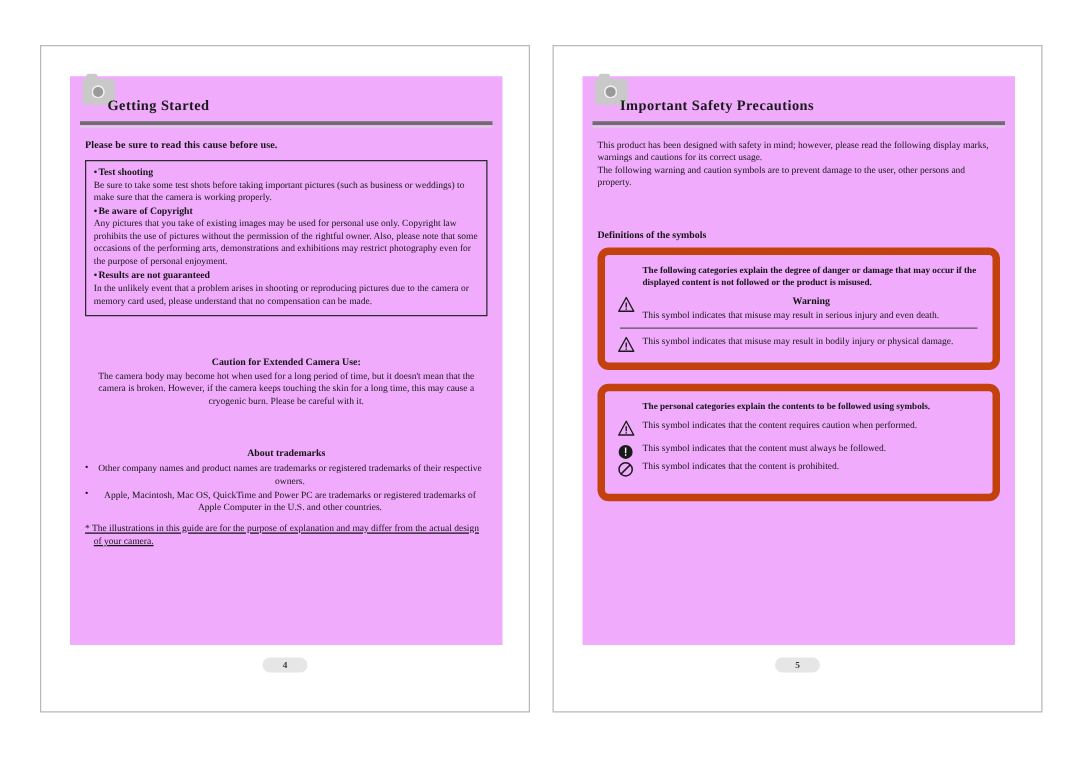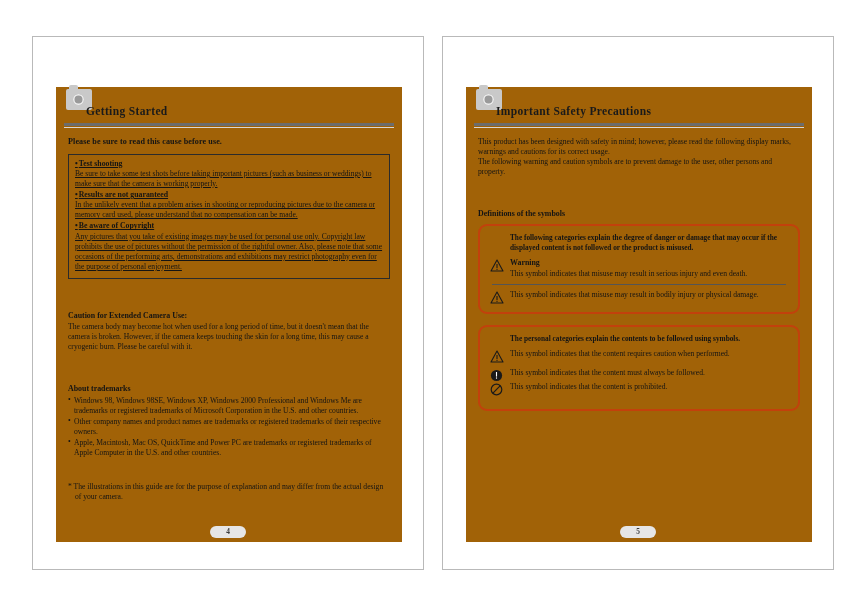--- a/index.html
+++ b/index.html
@@ -31,24 +31,24 @@
     border: 1px solid #b9b9b9;
     box-sizing: border-box;
   }
   #page-left  { left: 32px; }
   #page-right { left: 442px; }
 
   
   .sheet {
     position: absolute;
     left: 23px;
-    top: 50px;
+    top: 24px;
     width: 346px;
     height: 455px;
-    background: #a16207;
+    background: #f0abfc;
     box-sizing: border-box;
   }
 
   
   .doc-header {
     position: relative;
     height: 32px;
     padding-left: 8px;
     display: flex;
     align-items: flex-end;
@@ -112,37 +112,37 @@
     font-size: 7.6px;
     line-height: 1.32;
   }
   .lead {
     font-weight: bold;
     font-size: 8.1px;
     margin-bottom: 6px;
     letter-spacing: .1px;
   }
   p { margin: 0; }
-  .para { margin-bottom: 7px; }
+  .para { margin-bottom: 7px; text-align: center; }
 
   
   .box {
     border: 1px solid #2b2b2b;
     padding: 4px 6px 5px 6px;
     margin-bottom: 8px;
   }
   .bullet-head {
     font-weight: bold;
     font-size: 7.8px;
   }
   .bullet-head::before {
     content: "\2022";
     margin-right: 1px;
   }
-  .blk { margin-bottom: 1px; text-decoration: underline; }
+  .blk { margin-bottom: 1px; }
 
   .sec-head {
     font-weight: bold;
     font-size: 7.9px;
     margin-bottom: 1px;
     margin-top: 32px;
   }
 
   ul.tmlist {
     list-style: none;
@@ -154,28 +154,29 @@
     padding-left: 6px;
     margin-bottom: 1px;
   }
   ul.tmlist li::before {
     content: "\2022";
     position: absolute;
     left: 0;
     top: -0.5px;
   }
   .footnote {
-    margin-top: 24px;
+    margin-top: 7px;
     padding-left: 7px;
     text-indent: -7px;
+    text-decoration: underline;
   }
 
   
   .rbox {
-    border: 2px solid #c2410c;
+    border: 6px solid #c2410c;
     border-radius: 9px;
     padding: 7px 10px 8px 10px;
     margin-bottom: 11px;
   }
   .rbox-title {
     font-weight: bold;
     font-size: 7.3px;
     margin-left: 20px;
     line-height: 1.3;
     margin-bottom: 6px;
@@ -186,20 +187,21 @@
     margin-bottom: 5px;
   }
   .sym-cell {
     flex: 0 0 20px;
     padding-top: 1px;
   }
   .sym-text { flex: 1 1 auto; }
   .sym-label {
     font-weight: bold;
     font-size: 7.9px;
+    text-align: center;
   }
   .hairline {
     border-top: 1px solid #555;
     margin: 4px 2px 5px 2px;
   }
 
   
   .ico-tri { display: block; }
   .ico-circ { display: block; }
 
@@ -237,38 +239,37 @@
       <div class="body">
 
         <div class="lead">Please be sure to read this cause before use.</div>
 
         <div class="box">
           <div class="blk">
             <span class="bullet-head">Test shooting</span>
             <p>Be sure to take some test shots before taking important pictures (such as business or weddings) to make sure that the camera is working properly.</p>
           </div>
           <div class="blk">
+            <span class="bullet-head">Be aware of Copyright</span>
+            <p>Any pictures that you take of existing images may be used for personal use only. Copyright law prohibits the use of pictures without the permission of the rightful owner. Also, please note that some occasions of the performing arts, demonstrations and exhibitions may restrict photography even for the purpose of personal enjoyment.</p>
+          </div>
+          <div class="blk">
             <span class="bullet-head">Results are not guaranteed</span>
             <p>In the unlikely event that a problem arises in shooting or reproducing pictures due to the camera or memory card used, please understand that no compensation can be made.</p>
-          </div>
-          <div class="blk">
-            <span class="bullet-head">Be aware of Copyright</span>
-            <p>Any pictures that you take of existing images may be used for personal use only. Copyright law prohibits the use of pictures without the permission of the rightful owner. Also, please note that some occasions of the performing arts, demonstrations and exhibitions may restrict photography even for the purpose of personal enjoyment.</p>
           </div>
         </div>
 
         <div class="para">
           <div class="sec-head">Caution for Extended Camera Use:</div>
           <p>The camera body may become hot when used for a long period of time, but it doesn't mean that the camera is broken. However, if the camera keeps touching the skin for a long time, this may cause a cryogenic burn. Please be careful with it.</p>
         </div>
 
         <div class="para">
           <div class="sec-head">About trademarks</div>
           <ul class="tmlist">
-            <li>Windows 98, Windows 98SE, Windows XP, Windows 2000 Professional and Windows Me are trademarks or registered trademarks of Microsoft Corporation in the U.S. and other countries.</li>
             <li>Other company names and product names are trademarks or registered trademarks of their respective owners.</li>
             <li>Apple, Macintosh, Mac OS, QuickTime and Power PC are trademarks or registered trademarks of Apple Computer in the U.S. and other countries.</li>
           </ul>
         </div>
 
         <p class="footnote">* The illustrations in this guide are for the purpose of explanation and may differ from the actual design of your camera.</p>
 
       </div>
     </div>
 

